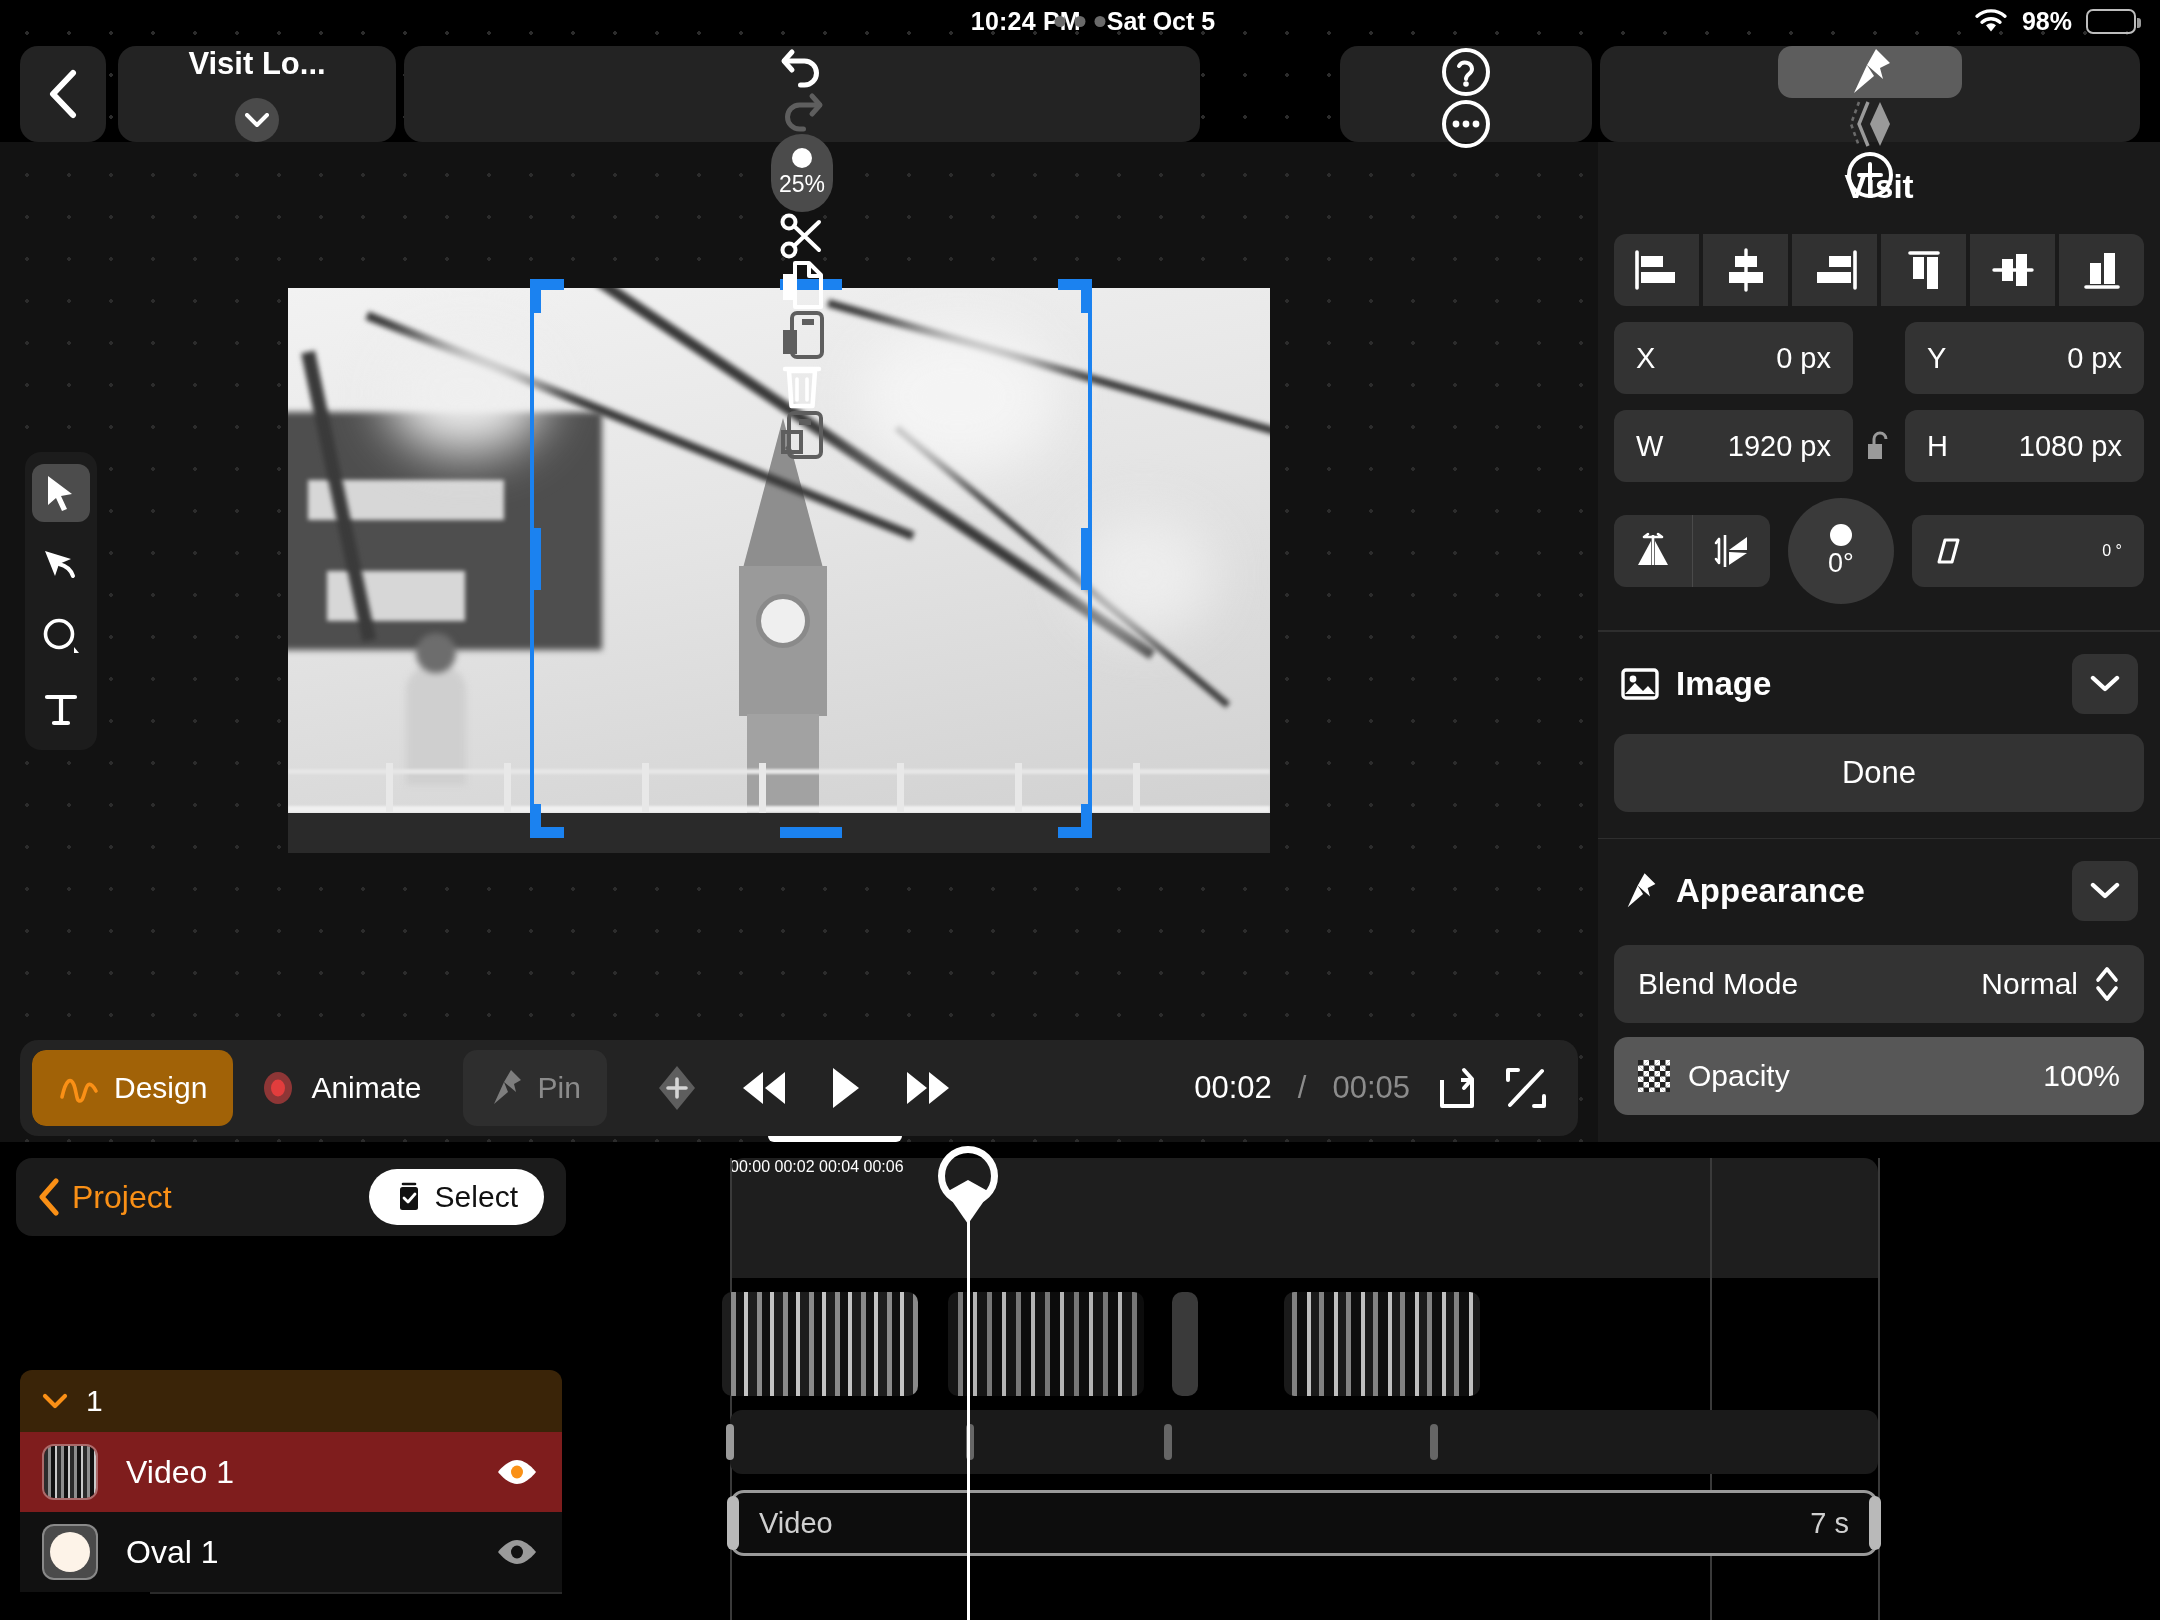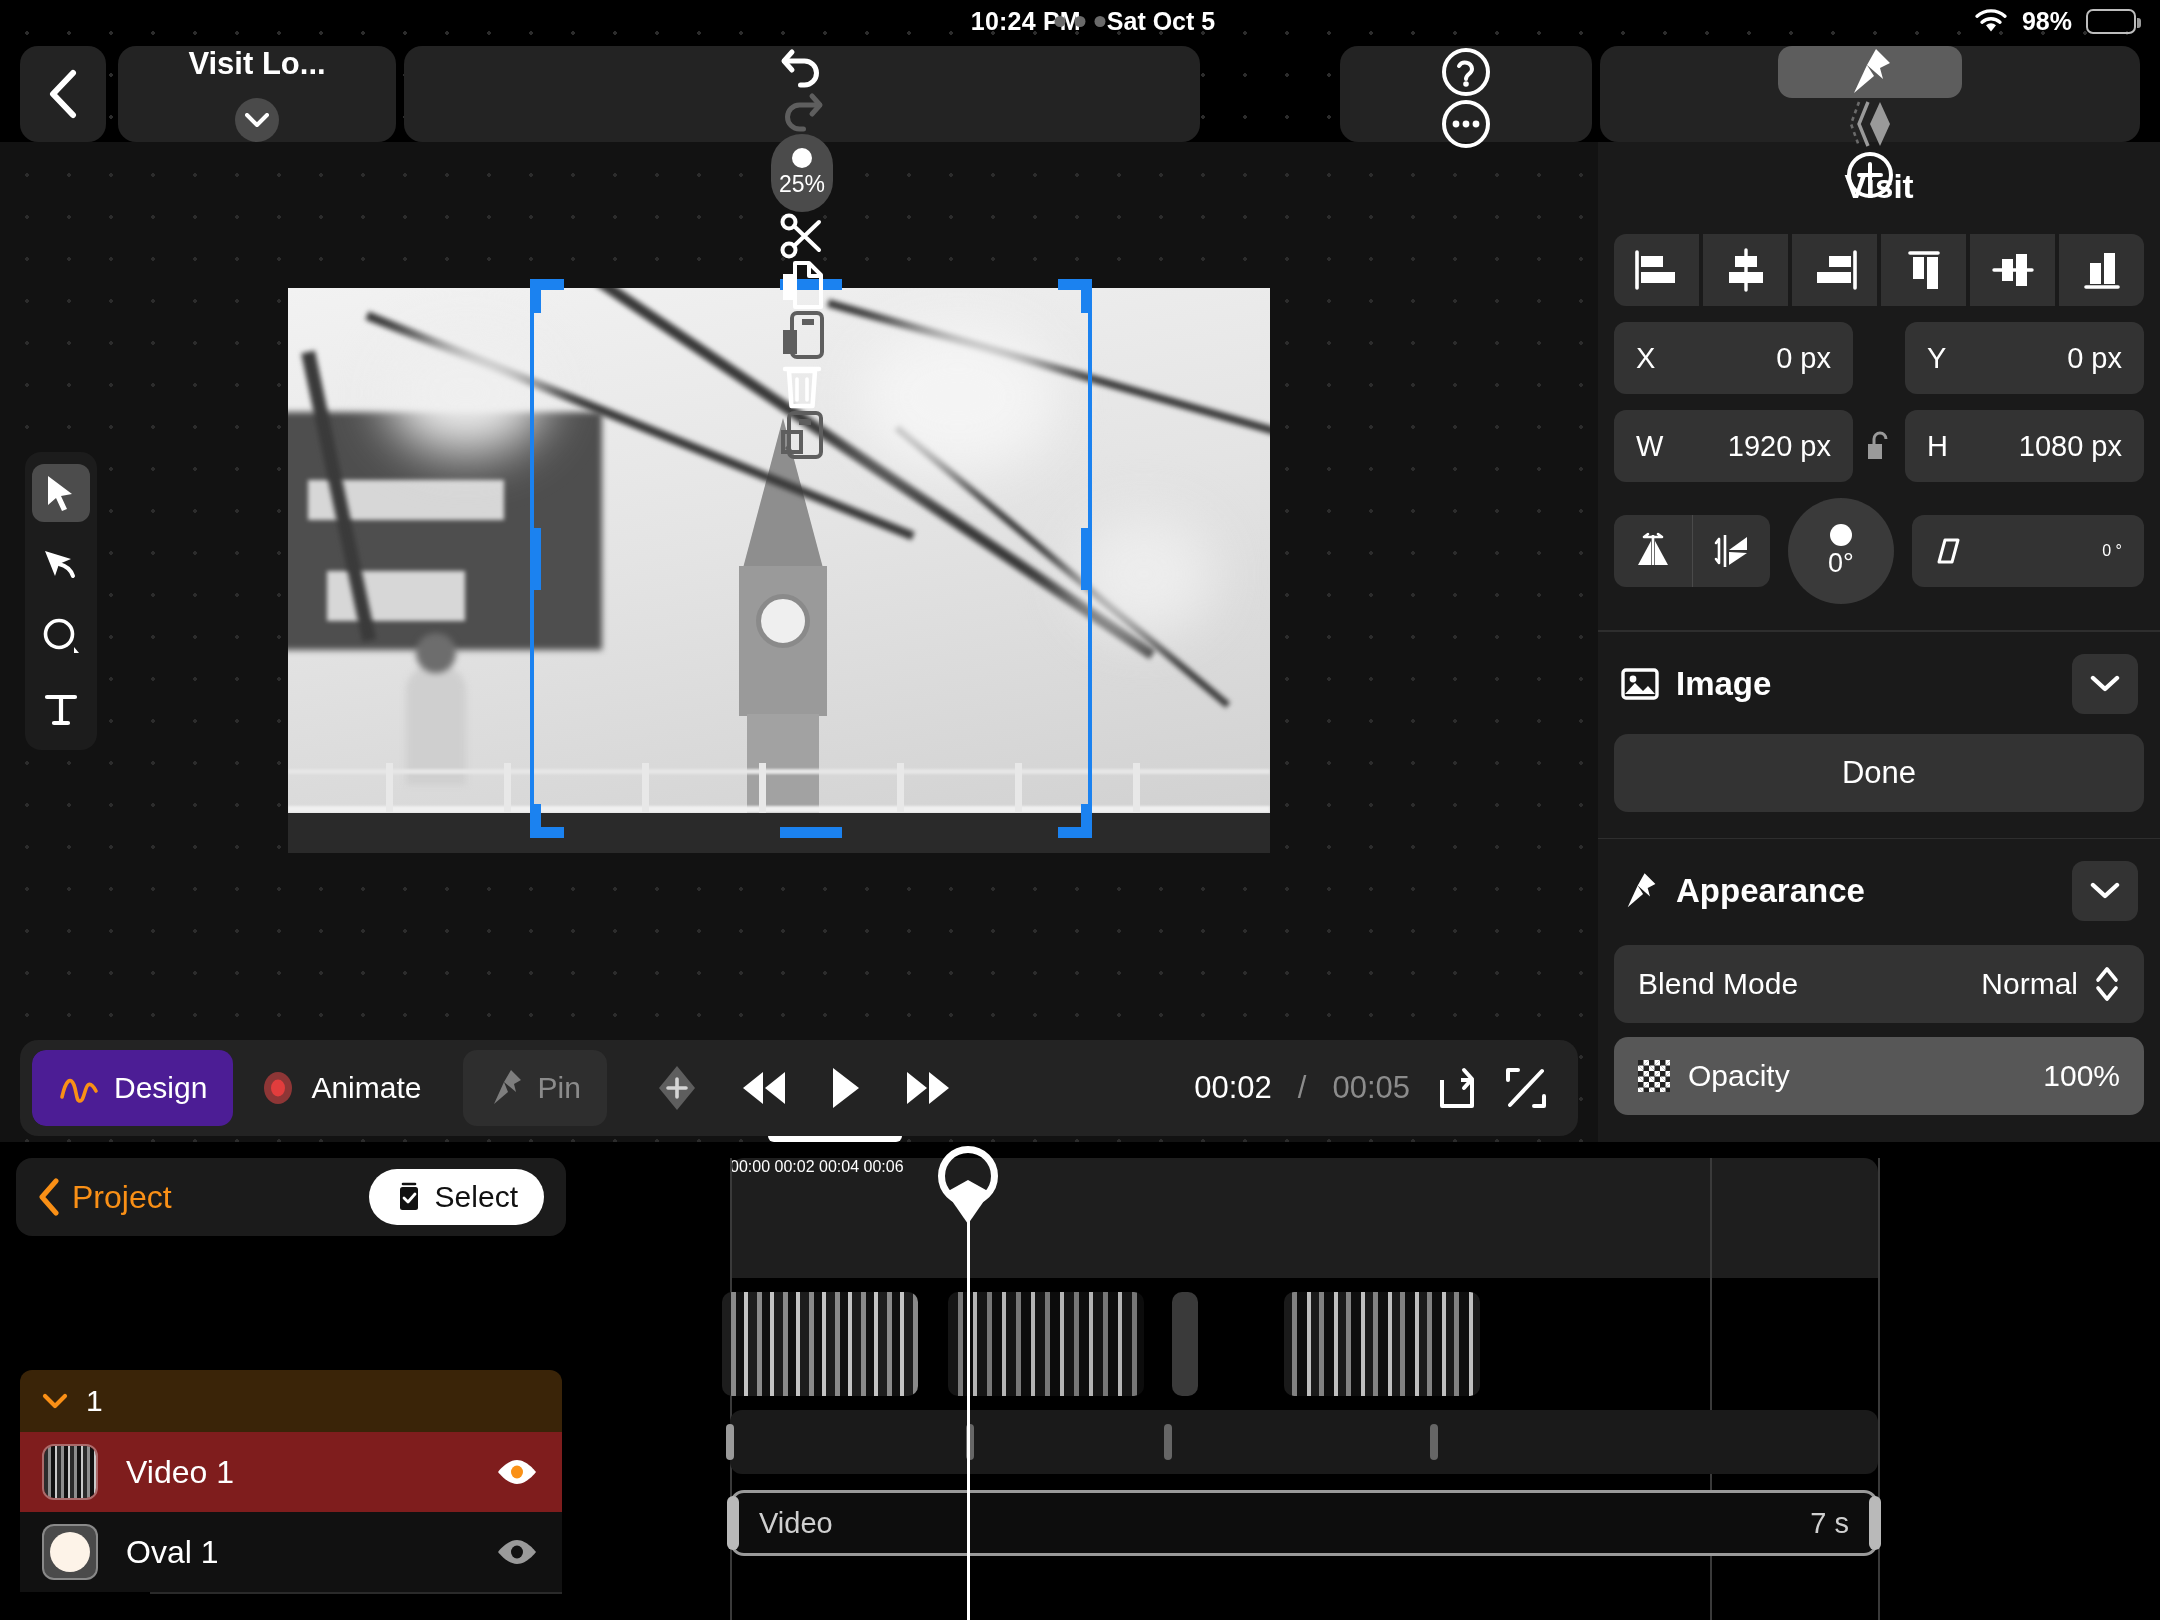--- a/index.html
+++ b/index.html
@@ -87,21 +87,21 @@
   #tools{ position:absolute; left:25px; top:452px; width:72px; background:#1c1c1c; border-radius:16px;
           display:flex; flex-direction:column; align-items:center; padding:12px 0; gap:14px; z-index:20; }
   .tool{ width:58px; height:58px; border-radius:12px; display:flex; align-items:center; justify-content:center; }
   .tool.active{ background:#4c4c4c; }
 
   
   #playbar{ position:absolute; left:20px; top:1040px; width:1558px; height:96px; background:#232323; border-radius:18px;
             display:flex; align-items:center; z-index:22; }
   .mode-seg{ display:flex; align-items:center; height:76px; margin-left:12px; border-radius:14px; overflow:hidden; }
   .mode{ display:flex; align-items:center; gap:14px; padding:0 26px; height:76px; font-size:30px; }
-  .mode.active{ background:#4c1d95; border-radius:14px; }
+  .mode.active{ background:#a16207; border-radius:14px; }
   .mode.disabled{ color:#8b8b8b; }
   #pin-mode{ background:#2e2e2e; border-radius:14px; margin-left:16px; }
   .pb-controls{ display:flex; align-items:center; gap:40px; margin-left:48px; }
   #time-area{ margin-left:auto; display:flex; align-items:center; gap:26px; padding-right:30px; }
   #time-cur{ font-size:31px; }
   #time-sep{ font-size:31px; color:#8c8c8c; }
   #time-total{ font-size:31px; color:#8c8c8c; }
 
   
   #panel{ position:absolute; left:1598px; top:142px; width:562px; height:1000px; background:#1a1a1a; overflow:hidden; z-index:18; }

